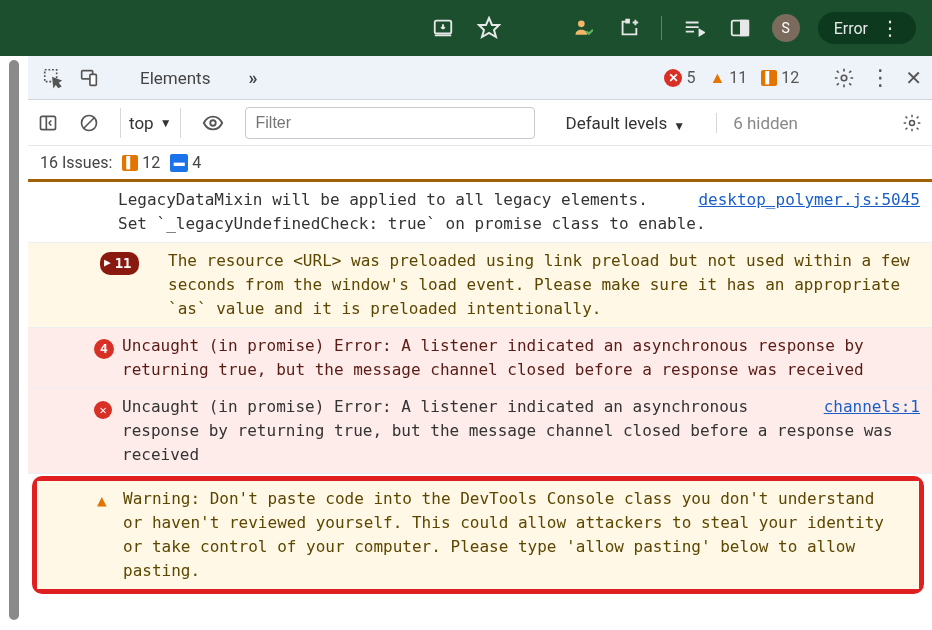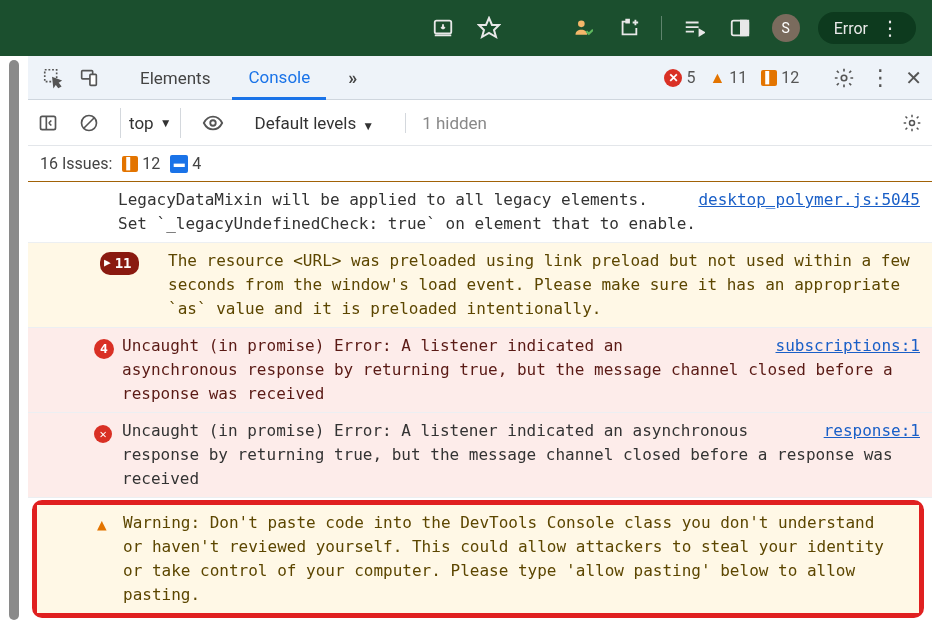--- a/index.html
+++ b/index.html
@@ -29,21 +29,21 @@
   .icon-flag-orange { width: 16px; height: 16px; background: #e37400; color: #fff; display: inline-flex; align-items: center; justify-content: center; font-size: 11px; font-weight: bold; border-radius: 2px; }
   .tab-right-icons { display: flex; align-items: center; gap: 14px; color: #555; }
   
   .filter-bar { display: flex; align-items: center; height: 46px; border-bottom: 1px solid #e3e6ea; padding: 0 10px; gap: 21px; }
   .filter-bar .fb-icon { color: #555; }
   .context-select { display: flex; align-items: center; gap: 6px; font-size: 17px; color: #333; padding: 0 8px; border-left: 1px solid #d4d8dd; border-right: 1px solid #d4d8dd; height: 30px; }
   .filter-input { flex: 0 0 290px; height: 32px; border: 1px solid #c5cad0; border-radius: 4px; padding: 0 10px; font-size: 16px; color: #888; background: #fff; }
   .levels-select { display: flex; align-items: flex-end; gap: 6px; font-size: 17px; color: #333; padding: 0 10px; }
   .hidden-text { color: #888; font-size: 17px; border-left: 1px solid #d4d8dd; padding-left: 16px; }
   
-  .issues-bar { display: flex; align-items: center; height: 36px; padding: 0 12px; gap: 10px; font-size: 16px; color: #444; border-bottom: 1px solid #a16207; }
+  .issues-bar { display: flex; align-items: center; height: 36px; padding: 0 12px; gap: 10px; font-size: 16px; color: #444; border-bottom: 3px solid #a16207; }
   .icon-chat-blue { width: 18px; height: 18px; background: #1a73e8; color: #fff; display: inline-flex; align-items: center; justify-content: center; font-size: 11px; border-radius: 2px; }
   
   .log-area { flex: 1; overflow: hidden; font-family: "SF Mono", Menlo, Consolas, monospace; font-size: 16px; }
   .log-entry { padding: 6px 12px 6px 36px; border-bottom: 1px solid #eceff2; position: relative; line-height: 1.5; }
   .log-entry .source-link { float: right; color: #1a5fc7; text-decoration: underline; margin-left: 30px; }
   .log-entry.info { background: #fff; color: #333; }
   .log-entry.info2 { background: #fff8e6; color: #333; }
   .log-entry.warn { background: #fff8e6; color: #5c4600; }
   .log-entry.error { background: #fdecea; color: #5a1a15; }
   .log-entry.error-soft { background: #fdecea; color: #333; }
@@ -119,21 +119,20 @@
           </svg>
       </span>
       <span class="device-icon">
         <svg width="22" height="22" viewBox="0 0 24 24" fill="none" stroke="#555" stroke-width="1.8">
             <rect x="4" y="4" width="12" height="9" rx="1"></rect>
             <rect x="13" y="8" width="7" height="12" rx="1" fill="#fff"></rect>
           </svg>
       </span>
       <span style="width:8px"></span>
       <span class="tab">Elements</span>
-      <span class="tab active">Console</span>
       <span class="tab" style="font-size:18px;font-weight:bold">»</span>
       <span class="spacer"></span>
       <span class="count-group">
         <span class="icon-circle-red">✕</span>
         <span>5</span>
       </span>
       <span class="count-group">
         <span class="icon-tri-yellow">▲</span>
         <span>11</span>
       </span>
@@ -170,25 +169,26 @@
       <span class="context-select">
         <span>top</span>
         <span style="font-size:12px">▼</span>
       </span>
       <span class="fb-icon">
         <svg width="22" height="22" viewBox="0 0 24 24" fill="none" stroke="#555" stroke-width="2">
             <circle cx="12" cy="12" r="3"></circle>
             <path d="M2 12c2-4 6-7 10-7s8 3 10 7c-2 4-6 7-10 7s-8-3-10-7z"></path>
           </svg>
       </span>
+      <input class="filter-input" placeholder="Filter" style="">
       <span class="levels-select">
         <span>Default levels</span>
         <span style="font-size:12px">▼</span>
       </span>
-      <span class="hidden-text">1 hidden</span>
+      <span class="hidden-text">6 hidden</span>
       <span style="flex:1"></span>
       <span class="fb-icon">
         <svg width="20" height="20" viewBox="0 0 24 24" fill="none" stroke="#555" stroke-width="1.8">
             <circle cx="12" cy="12" r="3"></circle>
             <path d="M12 2v3M12 19v3M4.2 4.2l2.1 2.1M17.7 17.7l2.1 2.1M2 12h3M19 12h3M4.2 19.8l2.1-2.1M17.7 6.3l2.1-2.1"></path>
           </svg>
       </span>
     </div>
 
     <div class="issues-bar">
@@ -201,46 +201,45 @@
         <span class="icon-chat-blue">▬</span>
         <span>4</span>
       </span>
     </div>
 
     <div class="log-area">
 
       <div class="log-entry info" style="padding-left:90px">
         <a class="source-link">desktop_polymer.js:5045</a>
         <span style="white-space:pre-wrap">LegacyDataMixin will be applied to all legacy elements.
-Set `_legacyUndefinedCheck: true` on element that to enable.</span>
+Set `_legacyUndefinedCheck: true` on promise class to enable.</span>
       </div>
 
       <div class="log-entry warn info2" style="padding-left:140px">
         <span class="log-icon" style="left:72px;top:6px">
           <span class="badge-count">
               <span class="play">▶</span>
               <span>11</span>
             </span>
         </span>
         <span>The resource &lt;URL&gt; was preloaded using link preload but not used within a few seconds from the window's load event. Please make sure it has an appropriate `as` value and it is preloaded intentionally.</span>
       </div>
 
       <div class="log-entry error" style="padding-left:94px">
         <span class="log-icon" style="left:66px">
           <span class="err-badge">4</span>
         </span>
-        <a class="source-link">subscriptions:1</a>
         <span>Uncaught (in promise) Error: A listener indicated an asynchronous response by returning true, but the message channel closed before a response was received</span>
       </div>
 
       <div class="log-entry error-soft" style="padding-left:94px">
         <span class="log-icon" style="left:66px">
           <span class="err-x">✕</span>
         </span>
-        <a class="source-link">response:1</a>
+        <a class="source-link">channels:1</a>
         <span>Uncaught (in promise) Error: A listener indicated an asynchronous response by returning true, but the message channel closed before a response was received</span>
       </div>
 
       <div class="highlight-box">
         <div class="log-entry warn" style="border-bottom:none;padding-left:86px;padding-right:18px">
           <span class="log-icon" style="left:60px">
             <span class="warn-tri">▲</span>
           </span>
           <span>Warning: Don't paste code into the DevTools Console class you don't understand or haven't reviewed yourself. This could allow attackers to steal your identity or take control of your computer. Please type 'allow pasting' below to allow pasting.</span>
         </div>

